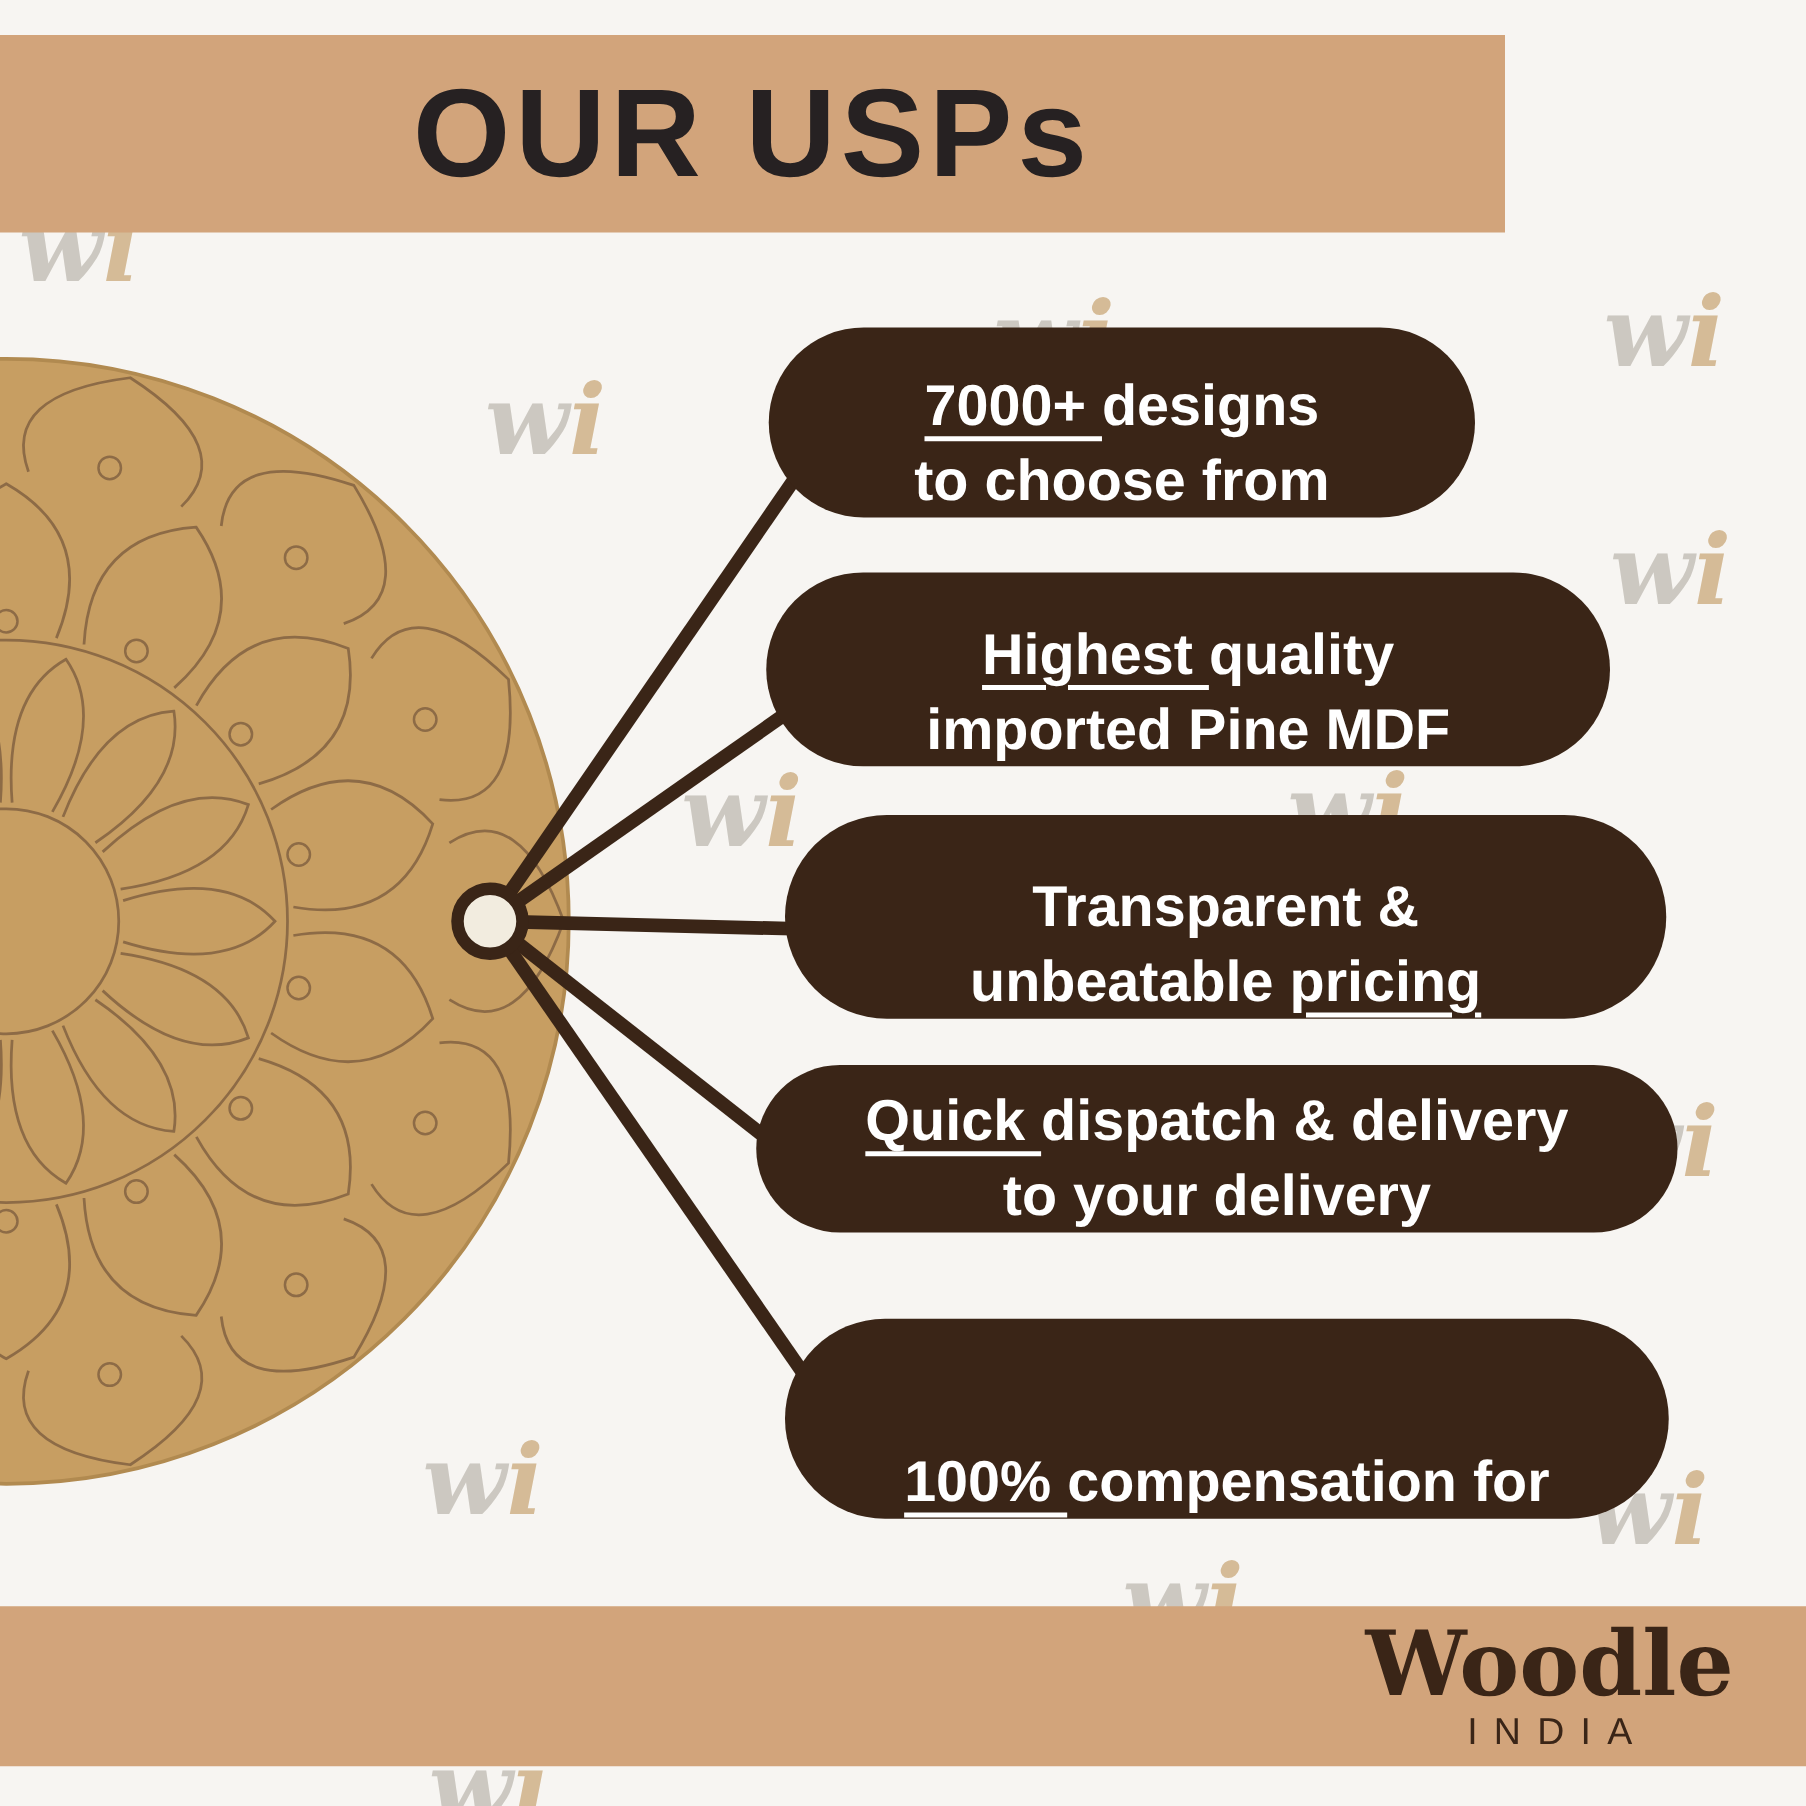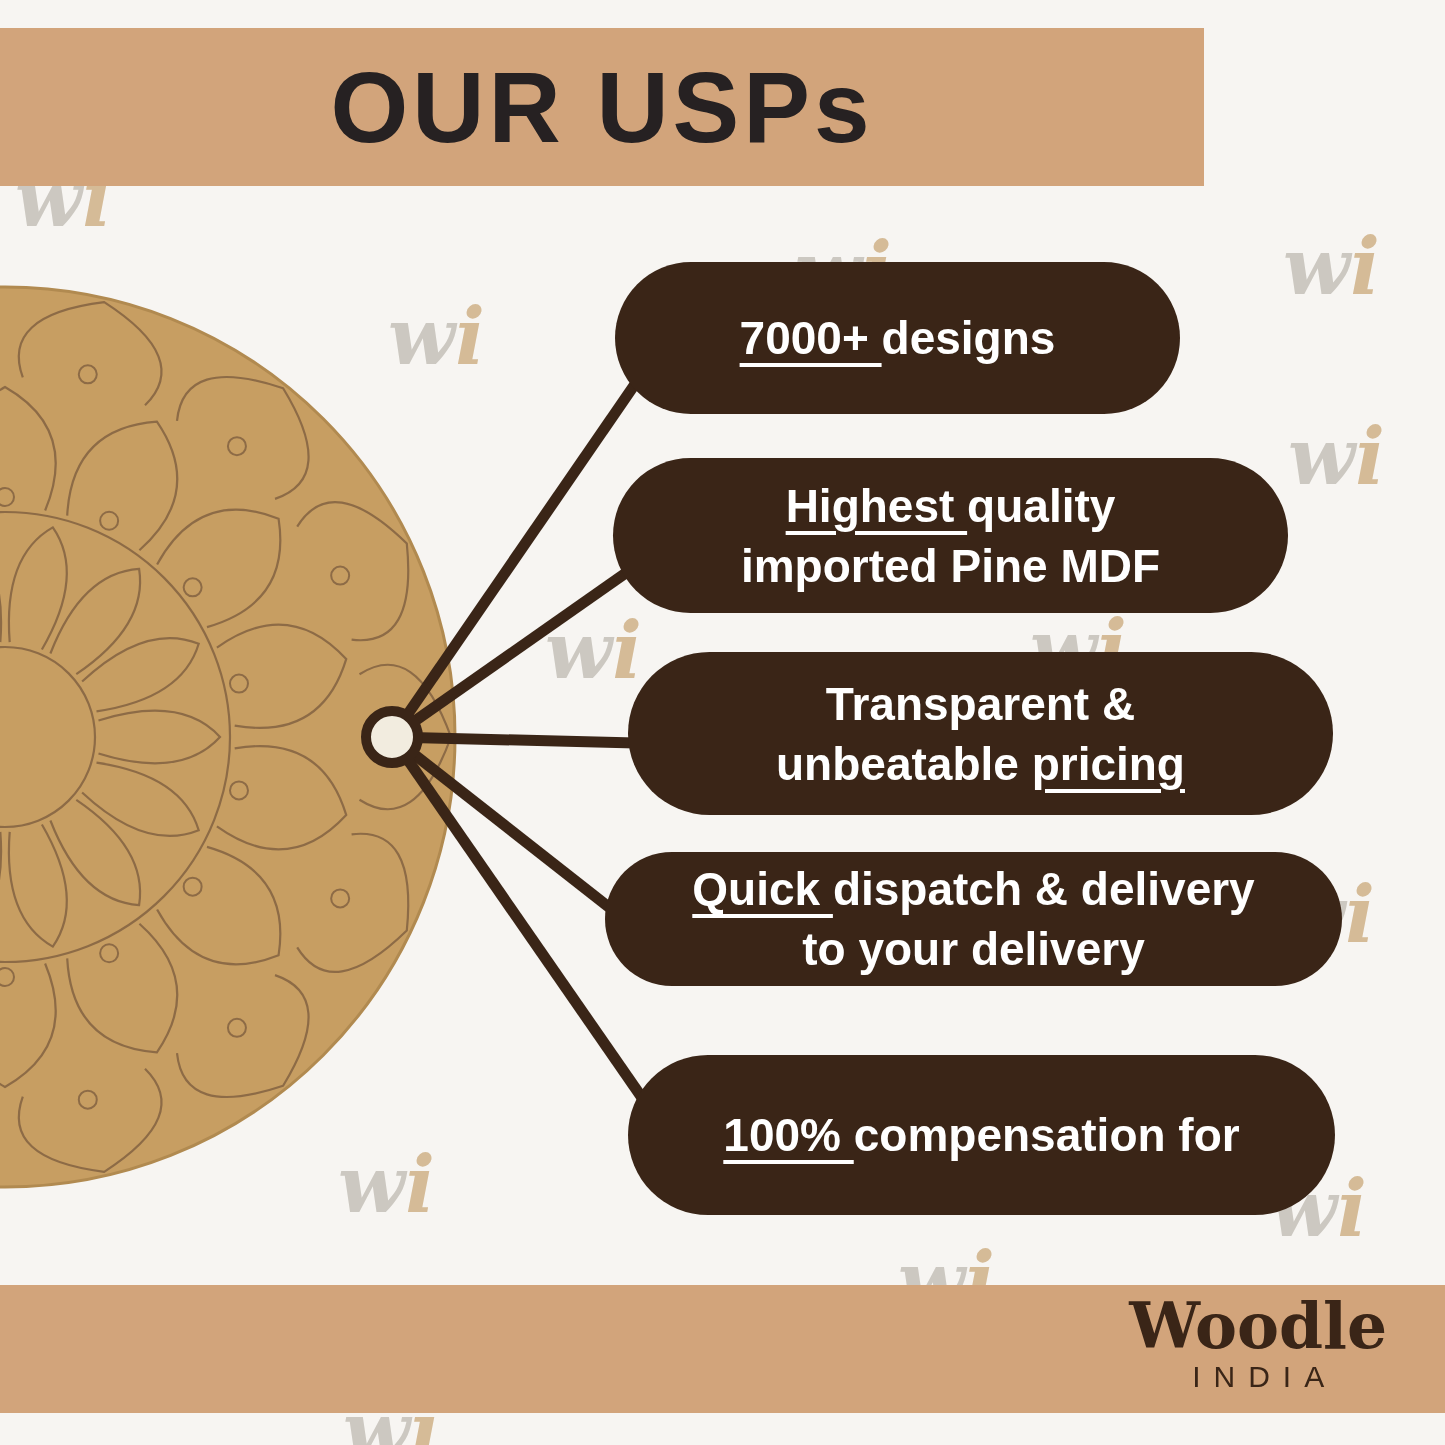--- a/index.html
+++ b/index.html
@@ -41,21 +41,21 @@
     position:absolute;left:0;top:1285px;width:1445px;height:128px;
     background:var(--band,#d2a47b);
     z-index:6;
   }
   .brand{
     position:absolute;right:58px;top:1295px;z-index:7;
     text-align:center;color:var(--pill,#3a2517);
   }
   .brand .brand-word{
     font-family:"DejaVu Serif",serif;
-    font-weight:bold;font-size:63px;line-height:1.0;
+    font-weight:bold;font-size:72px;line-height:1.0;
     display:block;
   }
   .brand .brand-country{
     display:block;font-size:30px;letter-spacing:13px;
     margin-top:2px;padding-left:13px;font-weight:400;
     font-family:"Liberation Sans",sans-serif;
   }
 
   
   #board-svg{
@@ -69,21 +69,21 @@
     z-index:3;pointer-events:none;
   }
 
   
   .pill{
     position:absolute;z-index:4;
     background:var(--pill,#3a2517);
     border-radius:95px;
     color:#ffffff;font-weight:700;font-size:46px;line-height:60px;
     display:flex;flex-direction:column;
-    align-items:center;justify-content:center;
+    align-items:center;justify-content:flex-end;
     text-align:center;
   }
   .pill .u{
     text-decoration:underline;
     text-underline-offset:9px;
     text-decoration-thickness:4px;
   }
   .pill-0{left:615px;top:262px;width:565px;height:152px;}
   .pill-1{left:613px;top:458px;width:675px;height:155px;}
   .pill-2{left:628px;top:652px;width:705px;height:163px;}
@@ -196,20 +196,21 @@
       <line x1="392" y1="737" x2="672" y2="1141" stroke="#3a2517" stroke-width="11"></line>
       <circle cx="392" cy="737" r="26" fill="#f2ecdf" stroke="#3a2517" stroke-width="10"></circle>
     </svg>
 
   <div class="band-top">
     <span class="title">OUR USPs</span>
   </div>
 
   <div class="pill pill-0">
       <div><span class="u">7000+ </span><span>designs</span></div>
+      <div><span>to choose from</span></div>
     </div>
   <div class="pill pill-1">
       <div><span class="u">Highest </span><span>quality</span></div>
       <div><span>imported Pine MDF</span></div>
     </div>
   <div class="pill pill-2">
       <div><span>Transparent &amp;</span></div>
       <div><span>unbeatable </span><span class="u">pricing </span></div>
     </div>
   <div class="pill pill-3">

